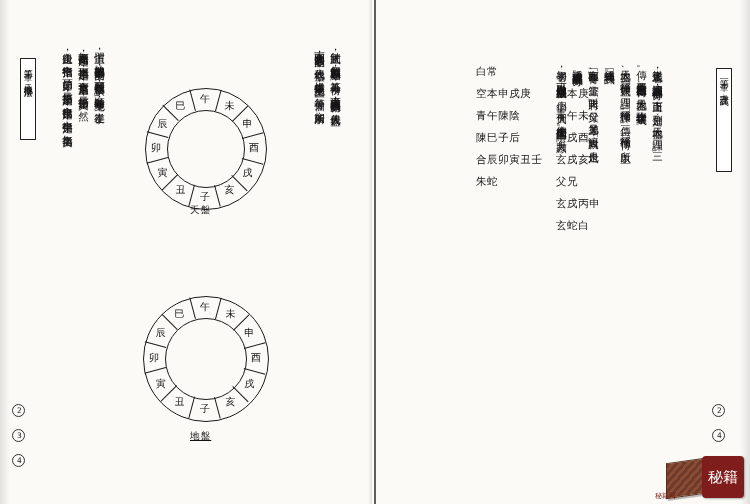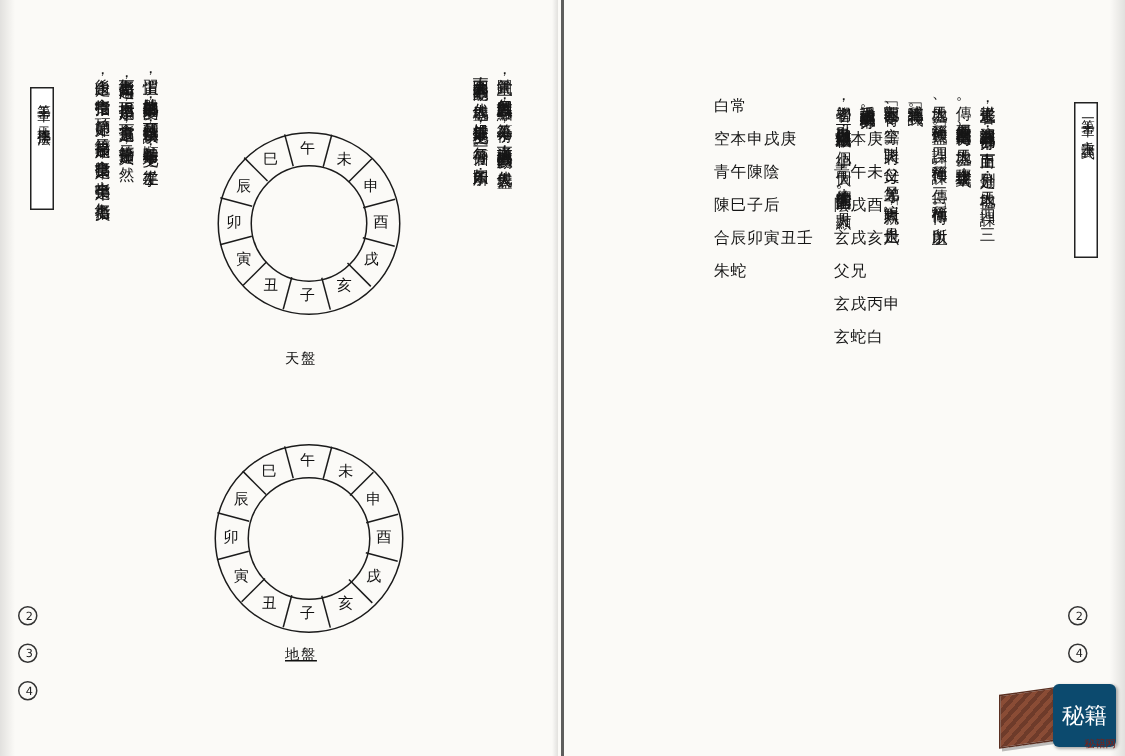--- a/index.html
+++ b/index.html
@@ -114,29 +114,29 @@
     position:absolute;right:6px;bottom:4px;width:78px;height:44px;
   }
   .stamp .book{
     position:absolute;left:0;top:4px;width:44px;height:34px;
     background:repeating-linear-gradient(135deg,#6e3b2a 0 3px,#8a4c35 3px 6px);
     border:1px solid #5a2f21;transform:skewY(-8deg);
     box-shadow:2px 2px 0 rgba(0,0,0,.25);
   }
   .stamp .seal{
     position:absolute;right:0;top:0;width:42px;height:42px;
-    background:#0c4a6e;border-radius:4px;
+    background:#7f1d1d;border-radius:4px;
     display:flex;align-items:center;justify-content:center;
     color:#fff;font-size:15px;line-height:1;letter-spacing:0;
     font-family:"DejaVu Sans","Liberation Sans",sans-serif;
     box-shadow:1px 1px 2px rgba(0,0,0,.3);
   }
   .stamp .seal span{writing-mode:horizontal-tb;}
   .stamp-url{
-    position:absolute;right:0;bottom:-1px;width:89px;text-align:right;
+    position:absolute;right:0;bottom:-1px;width:89px;text-align:left;
     font-size:7px;color:#7a2018;
   }
 </style>
 </head>
 <body>
 
 <div class="page">
 
   <div class="edge-left"></div>
   <div class="edge-right"></div>
@@ -172,21 +172,21 @@
       <div class="ring-label" style="left: 229.5px; top: 105.565px;">未</div>
       <div class="spoke" style="left: 231.87px; top: 121.13px; width: 22px; transform: rotate(315deg);"></div>
       <div class="ring-label" style="left: 247.435px; top: 123.5px;">申</div>
       <div class="spoke" style="left: 241.705px; top: 138.165px; width: 22px; transform: rotate(345deg);"></div>
       <div class="ring-label" style="left: 254px; top: 148px;">酉</div>
       <div class="spoke" style="left: 241.705px; top: 157.835px; width: 22px; transform: rotate(375deg);"></div>
       <div class="ring-label" style="left: 247.435px; top: 172.5px;">戌</div>
       <div class="spoke" style="left: 231.87px; top: 174.87px; width: 22px; transform: rotate(405deg);"></div>
       <div class="ring-label" style="left: 229.5px; top: 190.435px;">亥</div>
     </div>
-  <div class="diag-caption" style="left:190px;top:233px;">天盤</div>
+  <div class="diag-caption" style="left:190px;top:204px;">天盤</div>
 
   <div id="ring-di" style="position: absolute; left: 0px; top: 0px; width: 750px; height: 504px; pointer-events: none;">
       <div class="ring ring-outer" style="left: 143px; top: 296px; width: 124px; height: 124px;"></div>
       <div class="ring ring-inner" style="left: 165px; top: 318px; width: 80px; height: 80px;"></div>
       <div class="spoke" style="left: 215.353px; top: 396.637px; width: 22px; transform: rotate(75deg);"></div>
       <div class="ring-label" style="left: 205px; top: 409px;">子</div>
       <div class="spoke" style="left: 194.647px; top: 396.637px; width: 22px; transform: rotate(105deg);"></div>
       <div class="ring-label" style="left: 179.5px; top: 402.167px;">丑</div>
       <div class="spoke" style="left: 176.716px; top: 386.284px; width: 22px; transform: rotate(135deg);"></div>
       <div class="ring-label" style="left: 160.833px; top: 383.5px;">寅</div>

